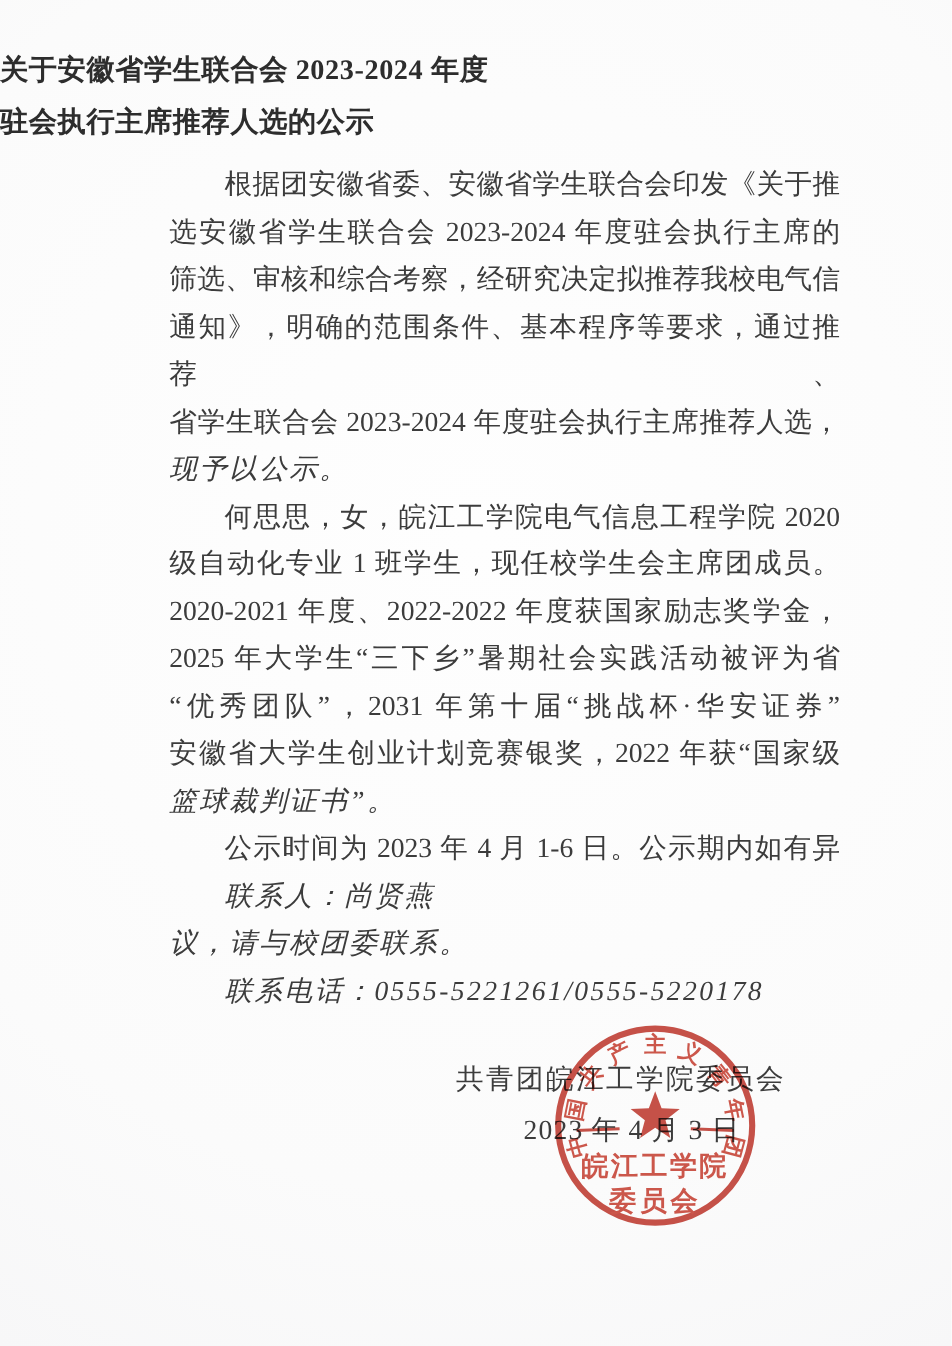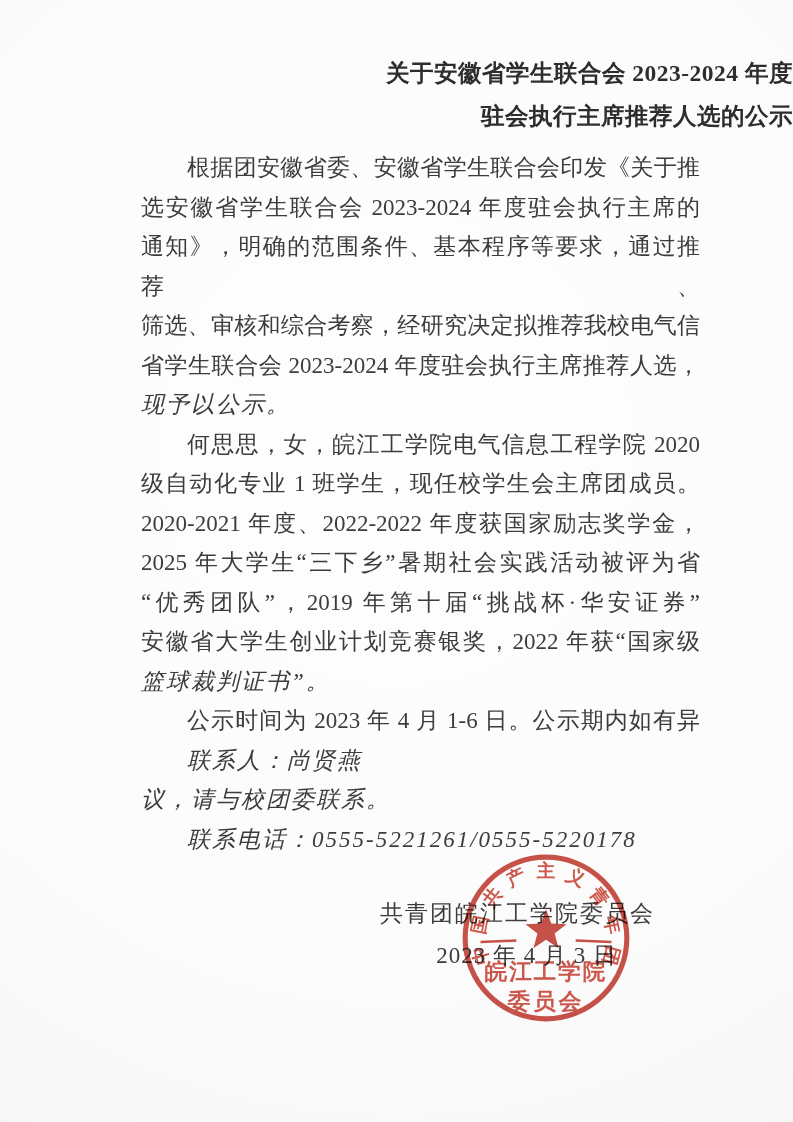--- a/index.html
+++ b/index.html
@@ -13,22 +13,22 @@
     overflow: hidden;
   }
   .doc {
     position: relative;
     width: 793px;
     height: 1122px;
     background: radial-gradient(circle at 50% 40%, #fefefe 0%, #fbfbfb 70%, #f7f7f8 100%);
   }
   
   .title {
-    padding-top: 52px;
-    text-align: right;
+    padding-top: 38px;
+    text-align: left;
     font-weight: bold;
     color: #2d2d2d;
     font-size: 23.5px;
   }
   .title-line { line-height: 43px; letter-spacing: 0.5px; }
 
   
   .bodytext {
     margin-top: 10px;
     padding: 0 93px 0 97px;
@@ -74,29 +74,29 @@
 <div class="doc">
 
   <div class="title">
     <div class="title-line">关于安徽省学生联合会 2023-2024 年度</div>
     <div class="title-line">驻会执行主席推荐人选的公示</div>
   </div>
 
   <div class="bodytext">
     <div class="line fill indent">根据团安徽省委、安徽省学生联合会印发《关于推</div>
     <div class="line fill">选安徽省学生联合会 2023-2024 年度驻会执行主席的</div>
+    <div class="line fill">筛选、审核和综合考察，经研究决定拟推荐我校电气信</div>
     <div class="line fill">通知》，明确的范围条件、基本程序等要求，通过推荐、</div>
-    <div class="line fill">筛选、审核和综合考察，经研究决定拟推荐我校电气信</div>
     <div class="line fill">省学生联合会 2023-2024 年度驻会执行主席推荐人选，</div>
     <div class="line">现予以公示。</div>
     <div class="line fill indent">何思思，女，皖江工学院电气信息工程学院 2020</div>
     <div class="line fill">级自动化专业 1 班学生，现任校学生会主席团成员。</div>
     <div class="line fill">2020-2021 年度、2022-2022 年度获国家励志奖学金，</div>
     <div class="line fill">2025 年大学生“三下乡”暑期社会实践活动被评为省</div>
-    <div class="line fill">“优秀团队”，2019 年第十届“挑战杯·华安证券”</div>
+    <div class="line fill">“优秀团队”，2031 年第十届“挑战杯·华安证券”</div>
     <div class="line fill">安徽省大学生创业计划竞赛银奖，2022 年获“国家级</div>
     <div class="line">篮球裁判证书”。</div>
     <div class="line fill indent">公示时间为 2023 年 4 月 1-6 日。公示期内如有异</div>
     <div class="line indent">联系人：尚贤燕</div>
     <div class="line">议，请与校团委联系。</div>
     <div class="line indent">联系电话：0555-5221261/0555-5220178</div>
   </div>
 
   <div class="sign">
     <div class="sign-org">共青团皖江工学院委员会</div>

